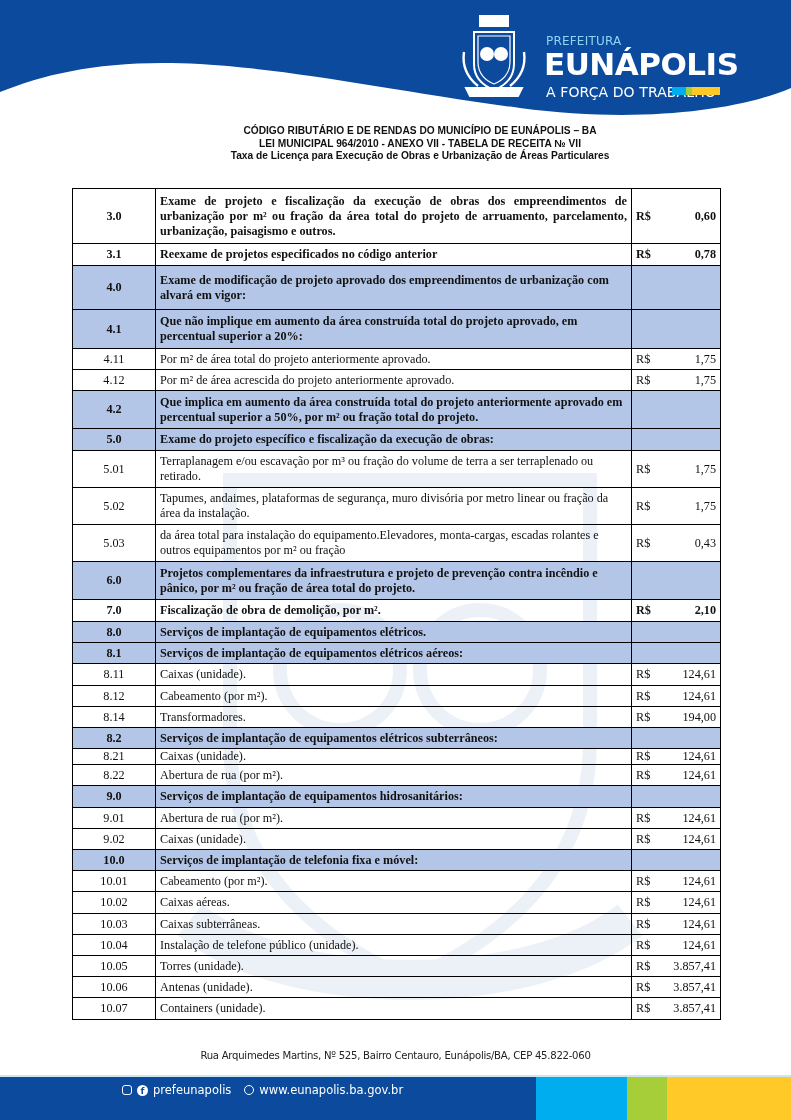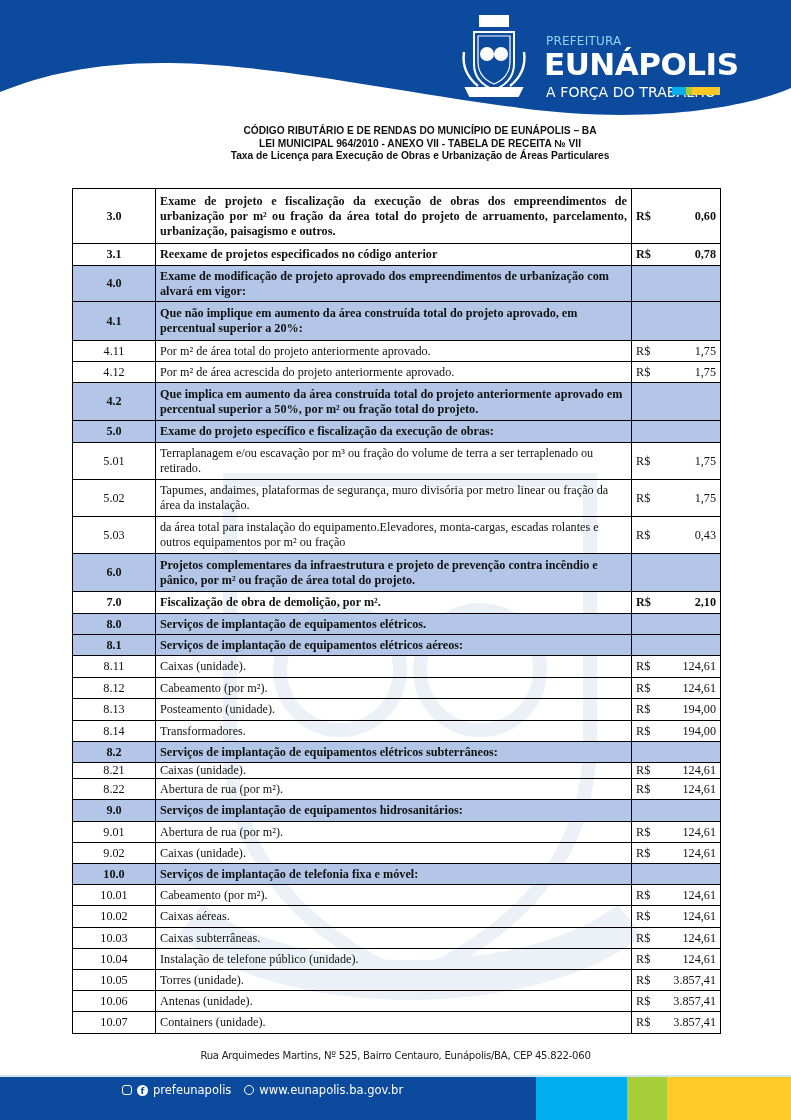--- a/index.html
+++ b/index.html
@@ -96,21 +96,21 @@
       <tr class="bold" style="height: 22px;">
         <td class="code">3.1</td>
         <td class="desc">Reexame de projetos especificados no código anterior</td>
         <td class="val">
           <div class="val-inner">
             <span>R$</span>
             <span>0,78</span>
           </div>
         </td>
       </tr>
-      <tr class="hl bold" style="height: 36px;">
+      <tr class="hl bold" style="height: 44px;">
         <td class="code">4.0</td>
         <td class="desc">Exame de modificação de projeto aprovado dos empreendimentos de urbanização com alvará em vigor:</td>
         <td class="val">
           <div class="val-inner">
             <span></span>
             <span></span>
           </div>
         </td>
       </tr>
       <tr class="hl bold" style="height: 39px;">
@@ -243,30 +243,20 @@
           </div>
         </td>
       </tr>
       <tr style="height: 21px; padding-left: 25px;">
         <td class="code">8.12</td>
         <td class="desc">Cabeamento (por m²).</td>
         <td class="val">
           <div class="val-inner">
             <span>R$</span>
             <span>124,61</span>
-          </div>
-        </td>
-      </tr>
-      <tr style="height: 22px;">
-        <td class="code">8.13</td>
-        <td class="desc">Posteamento (unidade).</td>
-        <td class="val">
-          <div class="val-inner">
-            <span>R$</span>
-            <span>194,00</span>
           </div>
         </td>
       </tr>
       <tr style="height: 21px; margin-top: 16px;">
         <td class="code">8.14</td>
         <td class="desc">Transformadores.</td>
         <td class="val">
           <div class="val-inner">
             <span>R$</span>
             <span>194,00</span>

